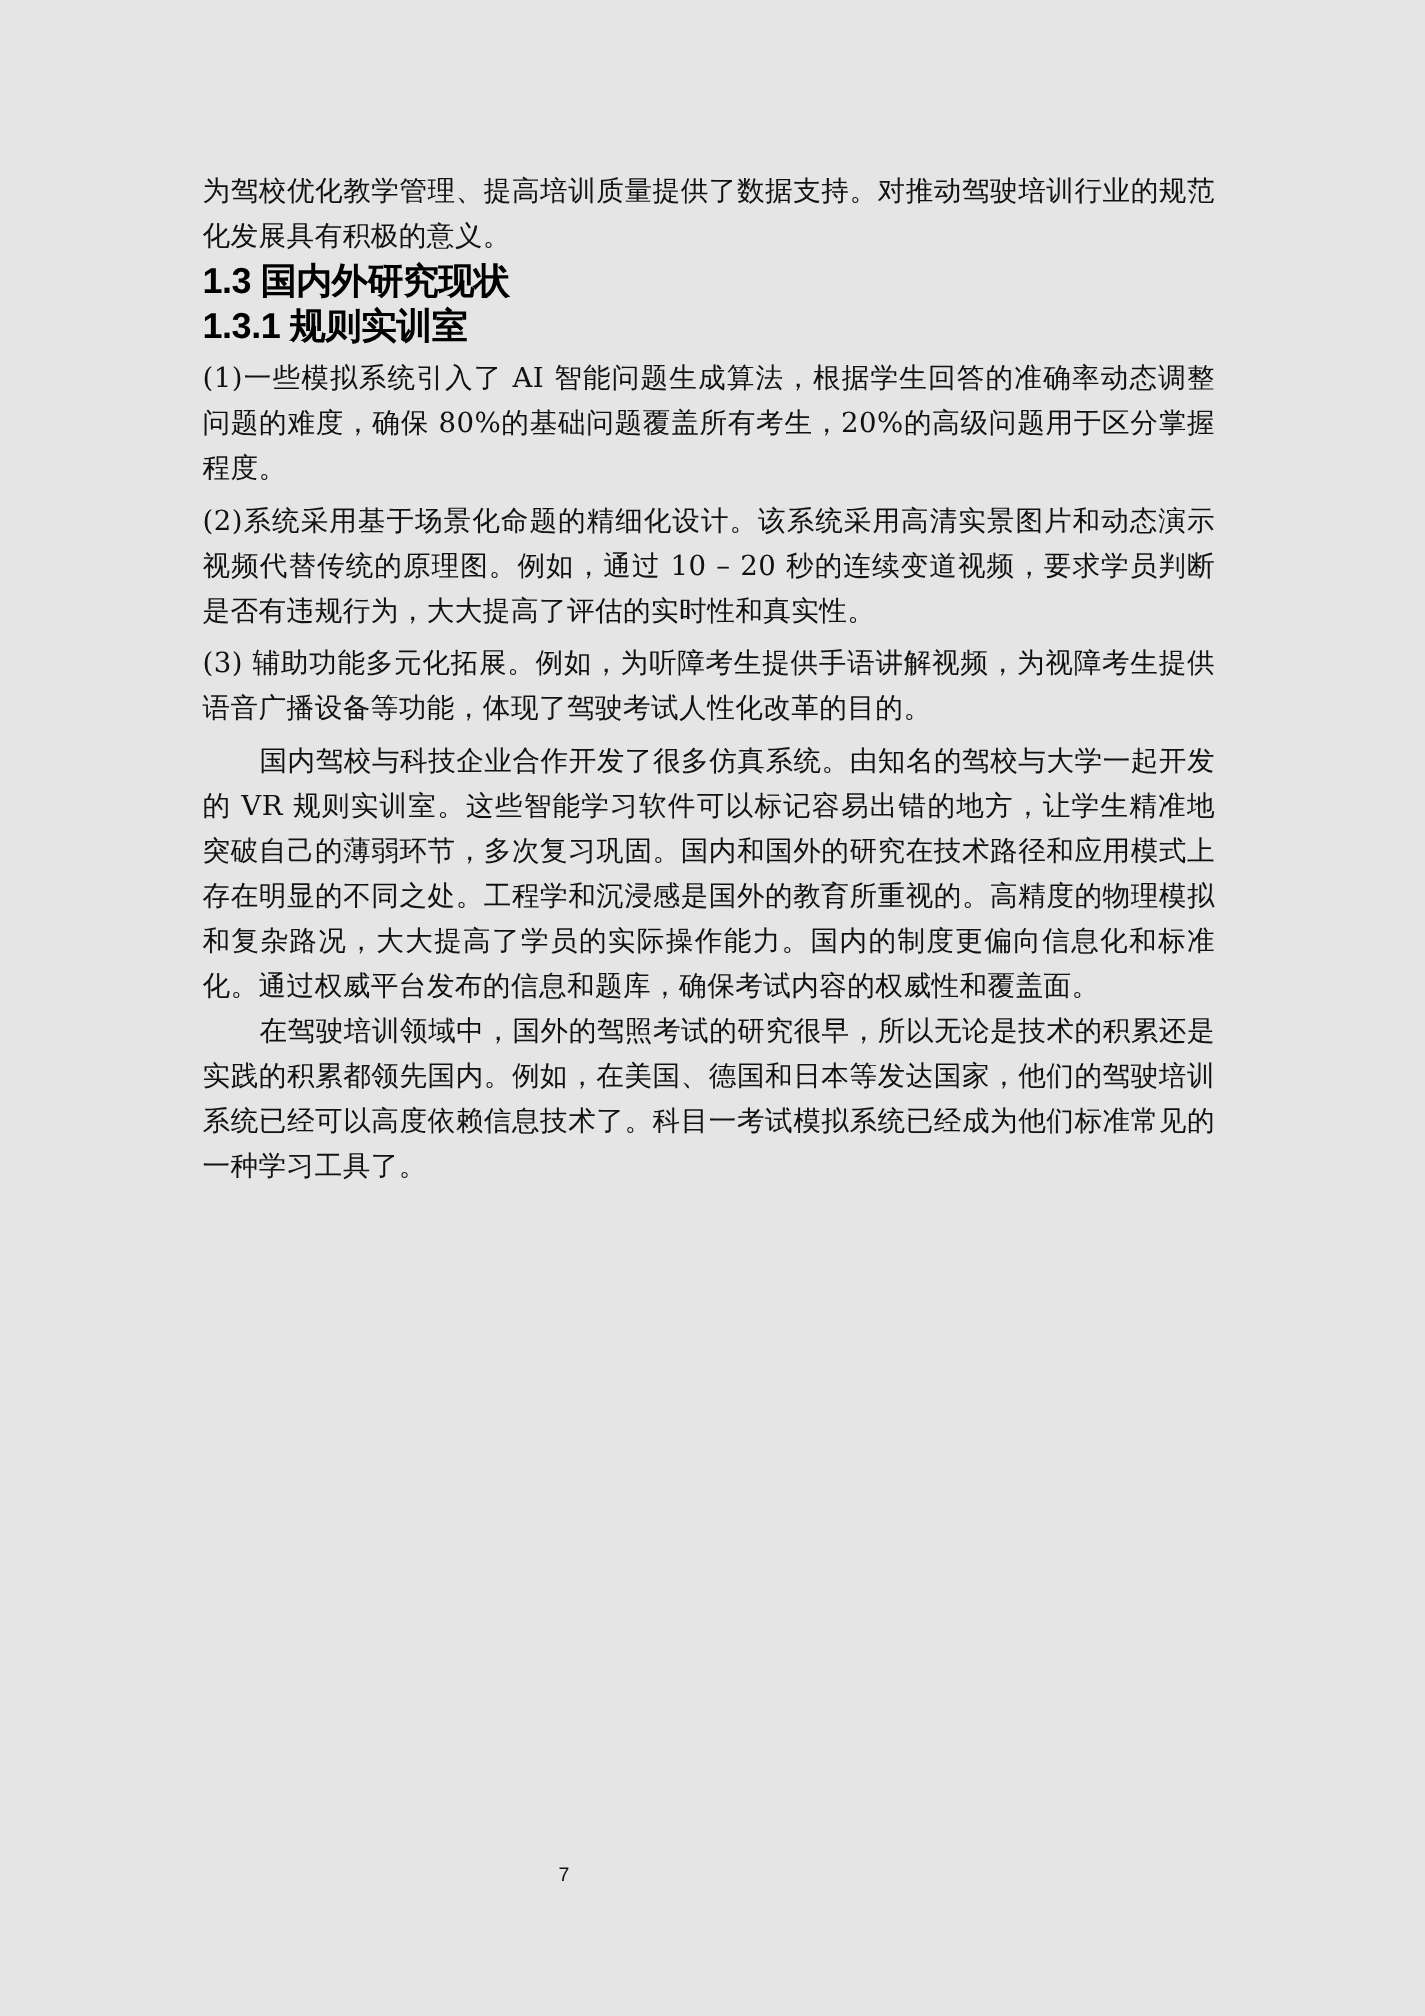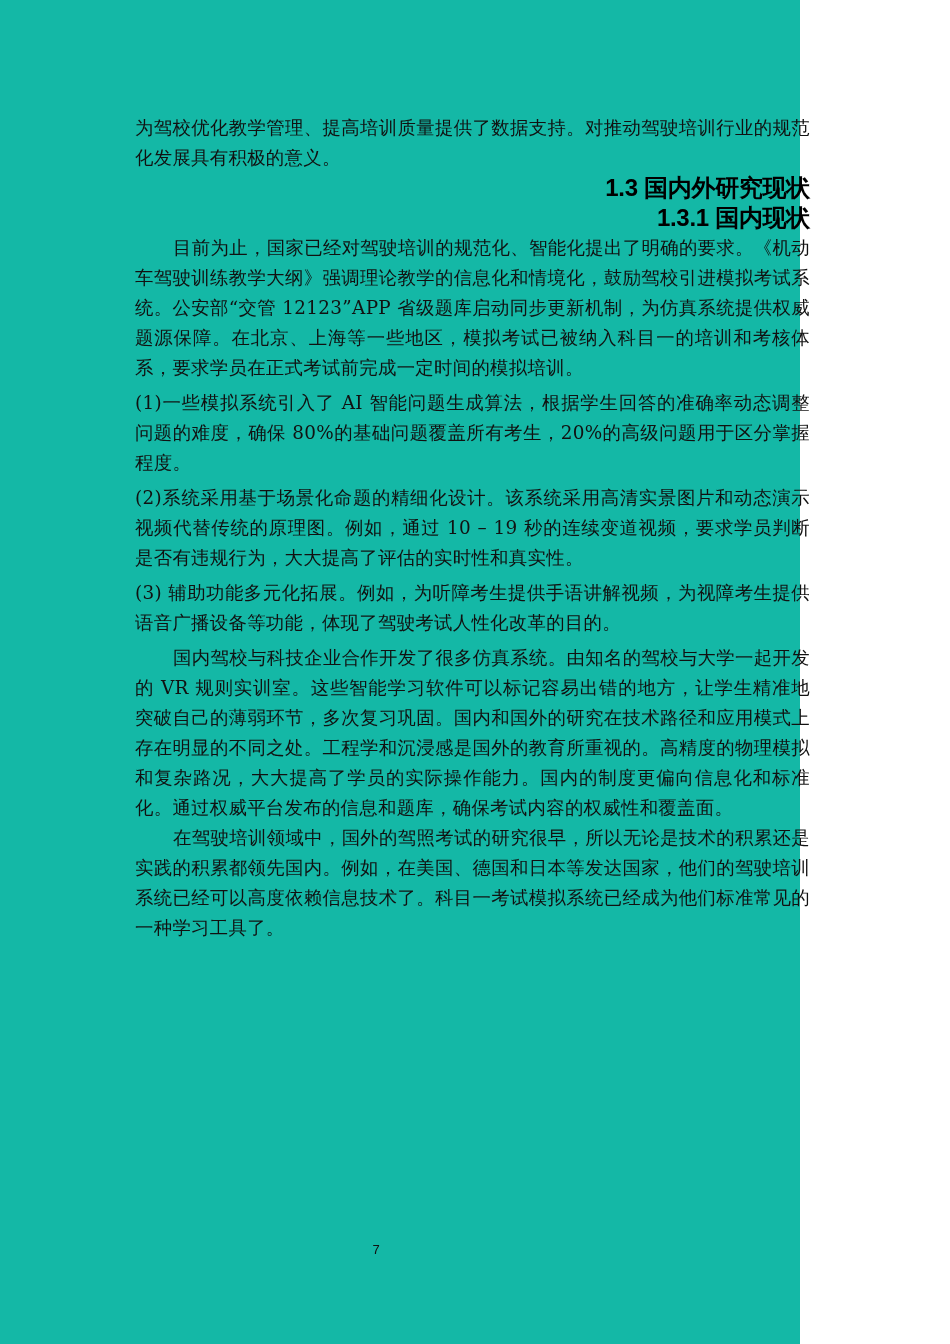--- a/index.html
+++ b/index.html
@@ -1,59 +1,57 @@
 <!DOCTYPE html>
 <html><head>
 <meta charset="utf-8">
 <style>
   html, body { margin: 0; padding: 0; background: #ffffff; }
   body { width: 950px; height: 1344px; position: relative; overflow: hidden; }
   .page {
-    position: absolute; left: 0; top: 0; width: 800px; height: 1344px; background: #14b8a6;
+    position: absolute; left: 0; top: 0; width: 950px; height: 1344px; background: #e5e5e5;
   }
   .content {
     position: absolute; left: 135px; top: 113px; width: 675px;
     font-family: "DejaVu Serif", "Liberation Serif", serif;
     color: #111;
   }
   .p {
     font-size: 18.4px; line-height: 30px; margin: 0; text-align: justify;
     text-justify: inter-character; letter-spacing: 0.3px;
   }
   .indent { text-indent: 38px; }
   .gap { margin-top: 5px; }
   h2.h {
     font-family: "Liberation Sans", "DejaVu Sans", sans-serif;
     font-weight: bold; font-size: 24px; line-height: 30px; margin: 0; color: #000;
     letter-spacing: -0.3px;
-    text-align: right;
   }
   .h-13 { margin-top: 24px; margin-bottom: 32px; }
   .h-131 { margin-top: 0; margin-bottom: 25px; }
   .h-132 { margin-top: 11px; margin-bottom: 25px; }
   .page-num {
     position: absolute; left: 366px; top: 1242px; width: 20px; text-align: center;
     font-family: "Liberation Sans", sans-serif; font-size: 13px; color: #111;
   }
 </style>
 </head>
 <body>
 
 <div class="page">
   <div class="content">
 
     <p class="p">为驾校优化教学管理、提高培训质量提供了数据支持。对推动驾驶培训行业的规范化发展具有积极的意义。</p>
 
     <h2 class="h h-13">1.3 国内外研究现状</h2>
 
-    <h2 class="h h-131">1.3.1 国内现状</h2>
+    <h2 class="h h-131">1.3.1 规则实训室</h2>
 
-    <p class="p indent">目前为止，国家已经对驾驶培训的规范化、智能化提出了明确的要求。《机动车驾驶训练教学大纲》强调理论教学的信息化和情境化，鼓励驾校引进模拟考试系统。公安部“交管 12123”APP 省级题库启动同步更新机制，为仿真系统提供权威题源保障。在北京、上海等一些地区，模拟考试已被纳入科目一的培训和考核体系，要求学员在正式考试前完成一定时间的模拟培训。</p>
     <p class="p gap">(1)一些模拟系统引入了 AI 智能问题生成算法，根据学生回答的准确率动态调整问题的难度，确保 80%的基础问题覆盖所有考生，20%的高级问题用于区分掌握程度。</p>
-    <p class="p gap">(2)系统采用基于场景化命题的精细化设计。该系统采用高清实景图片和动态演示视频代替传统的原理图。例如，通过 10 – 19 秒的连续变道视频，要求学员判断是否有违规行为，大大提高了评估的实时性和真实性。</p>
+    <p class="p gap">(2)系统采用基于场景化命题的精细化设计。该系统采用高清实景图片和动态演示视频代替传统的原理图。例如，通过 10 – 20 秒的连续变道视频，要求学员判断是否有违规行为，大大提高了评估的实时性和真实性。</p>
     <p class="p gap">(3) 辅助功能多元化拓展。例如，为听障考生提供手语讲解视频，为视障考生提供语音广播设备等功能，体现了驾驶考试人性化改革的目的。</p>
     <p class="p indent gap">国内驾校与科技企业合作开发了很多仿真系统。由知名的驾校与大学一起开发的 VR 规则实训室。这些智能学习软件可以标记容易出错的地方，让学生精准地突破自己的薄弱环节，多次复习巩固。国内和国外的研究在技术路径和应用模式上存在明显的不同之处。工程学和沉浸感是国外的教育所重视的。高精度的物理模拟和复杂路况，大大提高了学员的实际操作能力。国内的制度更偏向信息化和标准化。通过权威平台发布的信息和题库，确保考试内容的权威性和覆盖面。</p>
 
 
     <p class="p indent">在驾驶培训领域中，国外的驾照考试的研究很早，所以无论是技术的积累还是实践的积累都领先国内。例如，在美国、德国和日本等发达国家，他们的驾驶培训系统已经可以高度依赖信息技术了。科目一考试模拟系统已经成为他们标准常见的一种学习工具了。</p>
   </div>
 
   <div class="page-num">7</div>
 </div>
 

